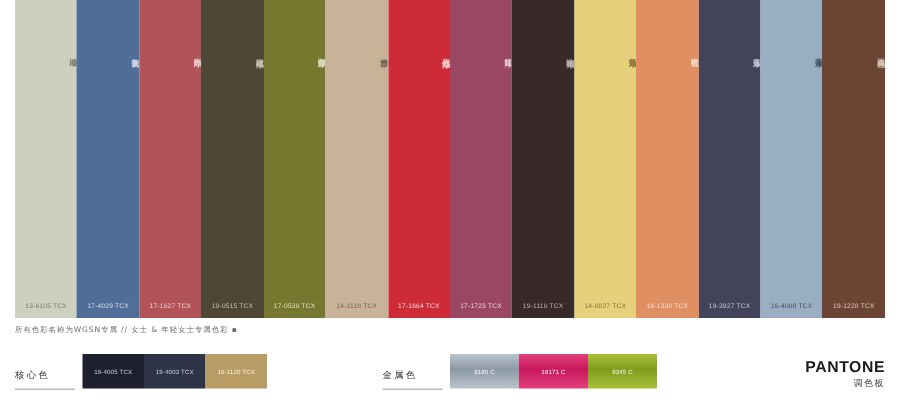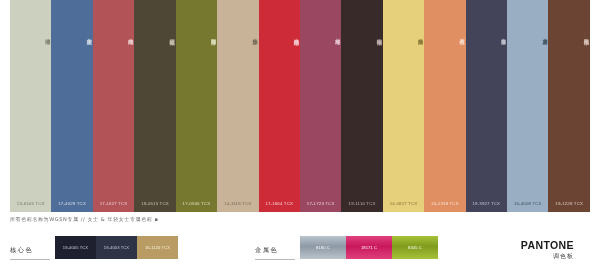--- a/index.html
+++ b/index.html
@@ -97,21 +97,21 @@
     text-align:center;
     font-size:4.1px;
     letter-spacing:.1px;
     white-space:nowrap;
     color:#ffffff;
     font-family:"Liberation Sans",sans-serif;
   }
 
   
   #logo{
-    position:absolute;right:26px;top:240px;text-align:right;
+    position:absolute;right:10px;top:240px;text-align:right;
   }
   #logo-word{
     font-size:10.5px;font-weight:bold;letter-spacing:.4px;
     color:#1b1b1b;font-family:"Liberation Sans",sans-serif;line-height:11px;
   }
   #logo-sub{
     font-size:6px;color:#3a3a3a;letter-spacing:1px;
     font-family:"DejaVu Sans",sans-serif;line-height:8px;margin-top:1px;
   }
 </style>

